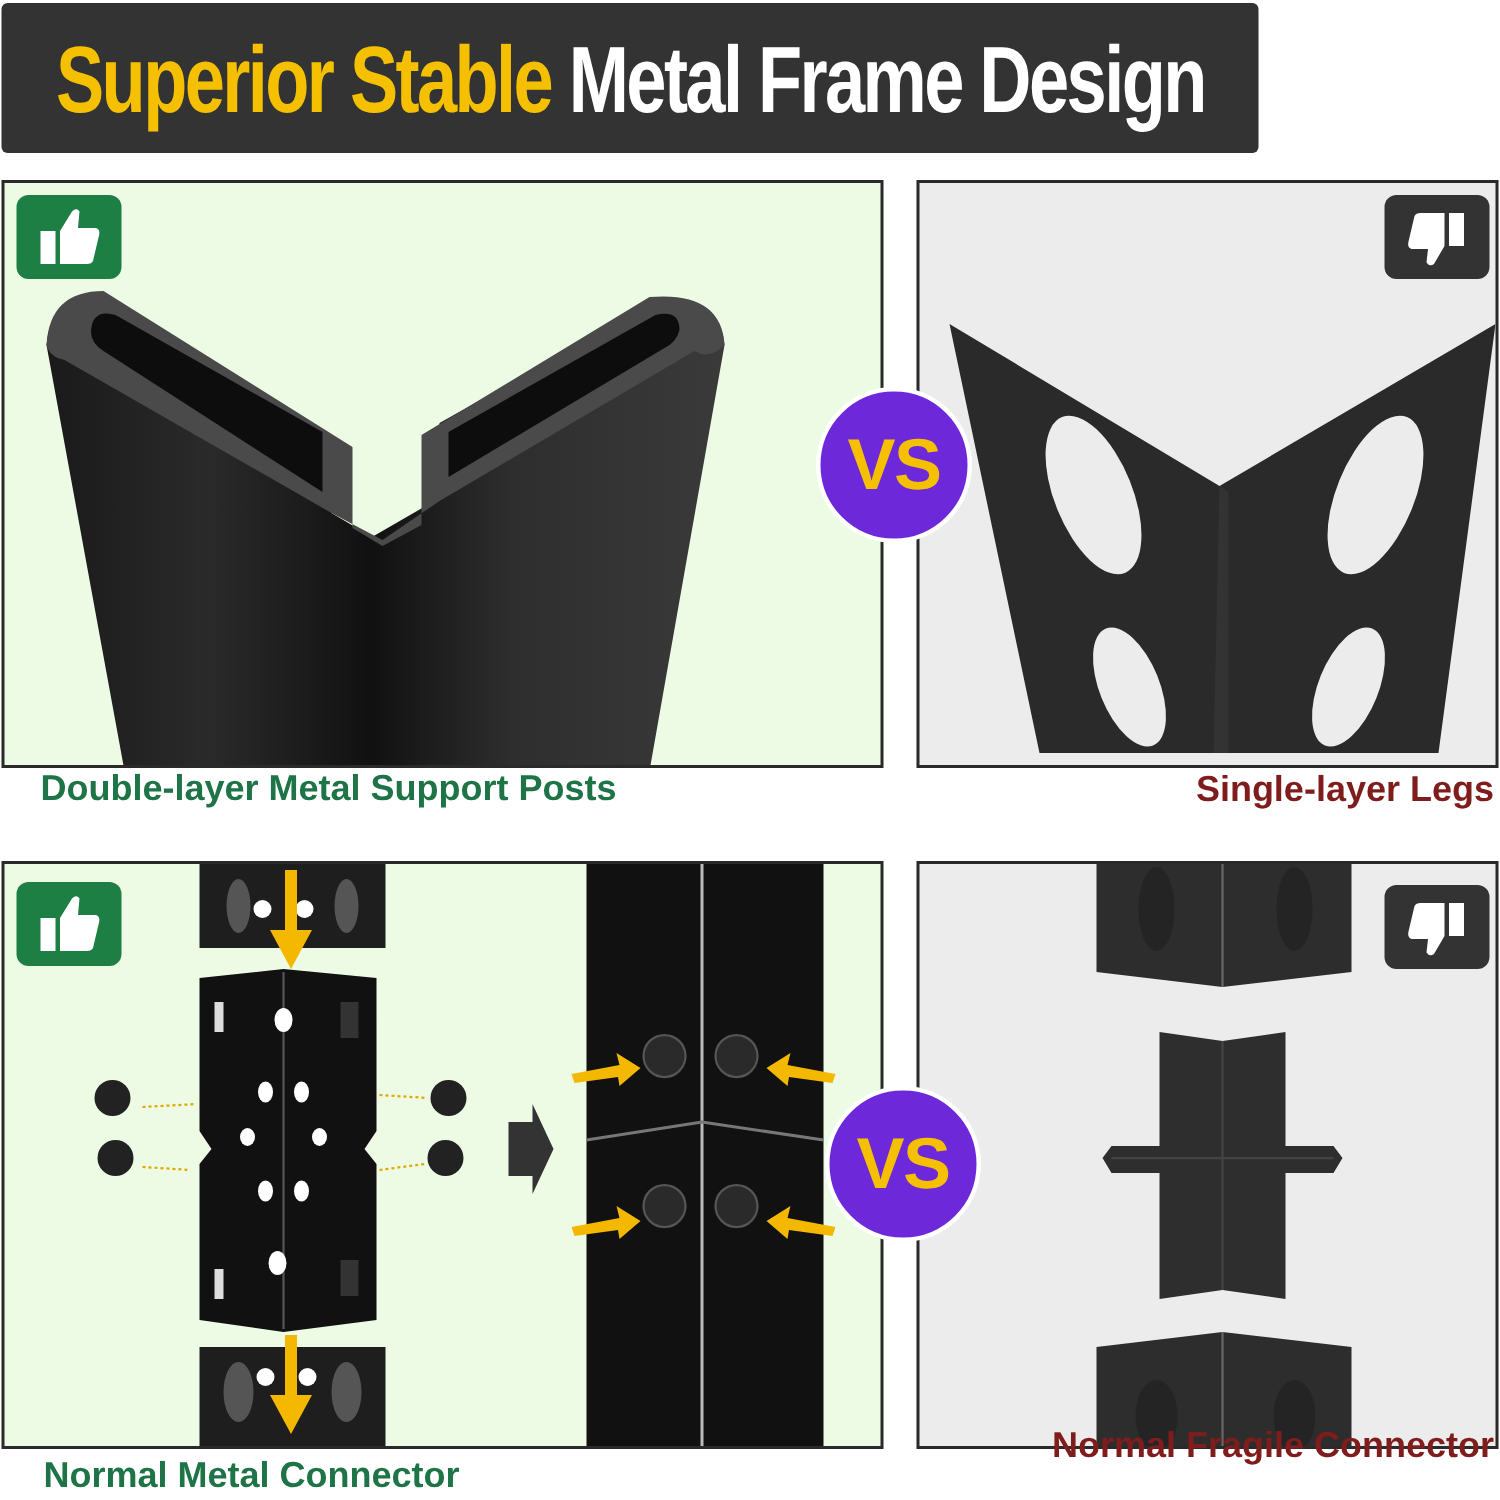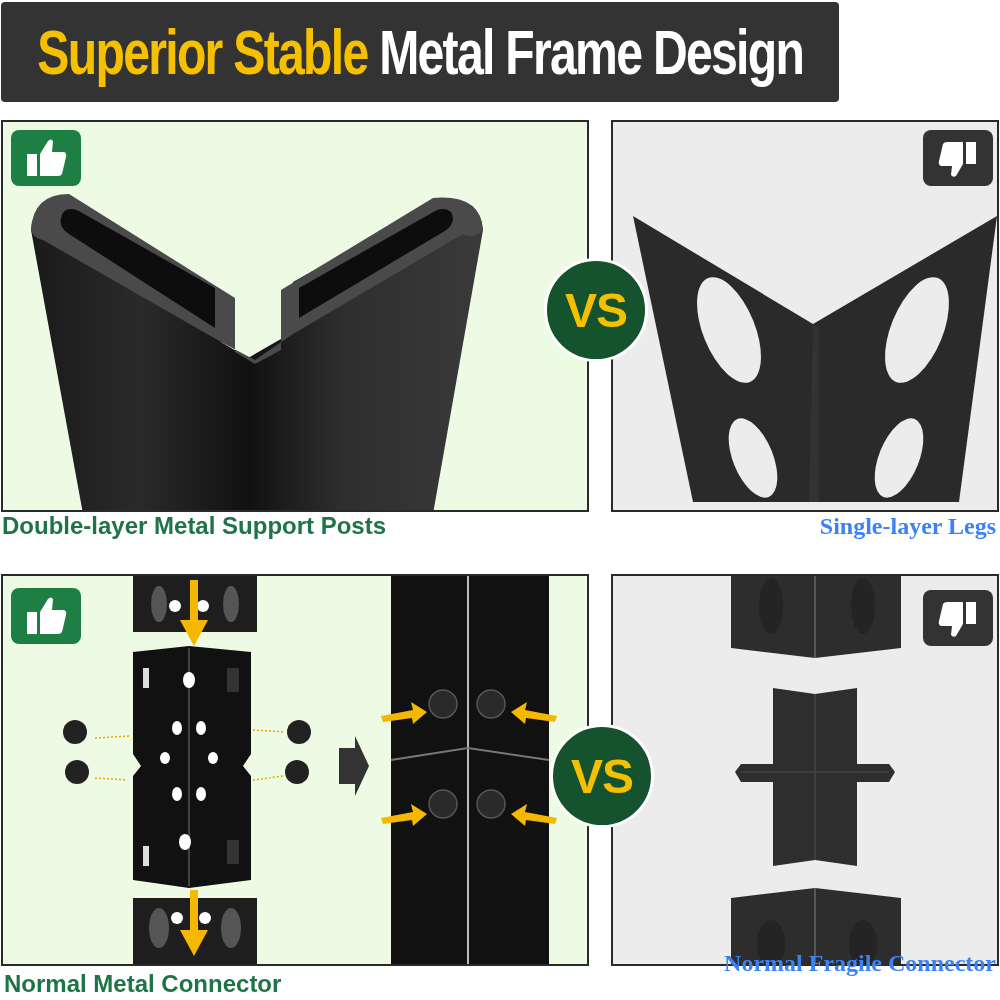--- a/index.html
+++ b/index.html
@@ -42,26 +42,26 @@
   }
   .badge.up { background: #1e7f45; }
   .badge.up::after { border-top-color: #1e7f45; }
   .badge.down { background: #333333; }
   .badge.down::after { border-top-color: #333333; }
 
   .caption {
     position: absolute; font-family: "Liberation Sans", sans-serif;
     font-weight: 700; font-size: 24px; white-space: nowrap;
   }
-  .caption.good { color: #1e7447; }
-  .caption.bad { color: #3b82f6; font-family: Liberation Serif, serif; }
+  .caption.good { color: #1e7447; margin-left: 25px; }
+  .caption.bad { color: #7f1d1d; }
 
   .vs {
     position: absolute; width: 104px; height: 104px; border-radius: 50%;
-    background: #14532d; border: 3px solid #ffffff;
+    background: #6d28d9; border: 3px solid #ffffff;
     display: flex; align-items: center; justify-content: center;
     color: #f5c000; font-weight: 700; font-size: 48px;
     font-family: "Liberation Sans", sans-serif; letter-spacing: -1px;
     z-index: 5;
   }
 </style>
 </head>
 <body>
 
 <div class="title-bar">

